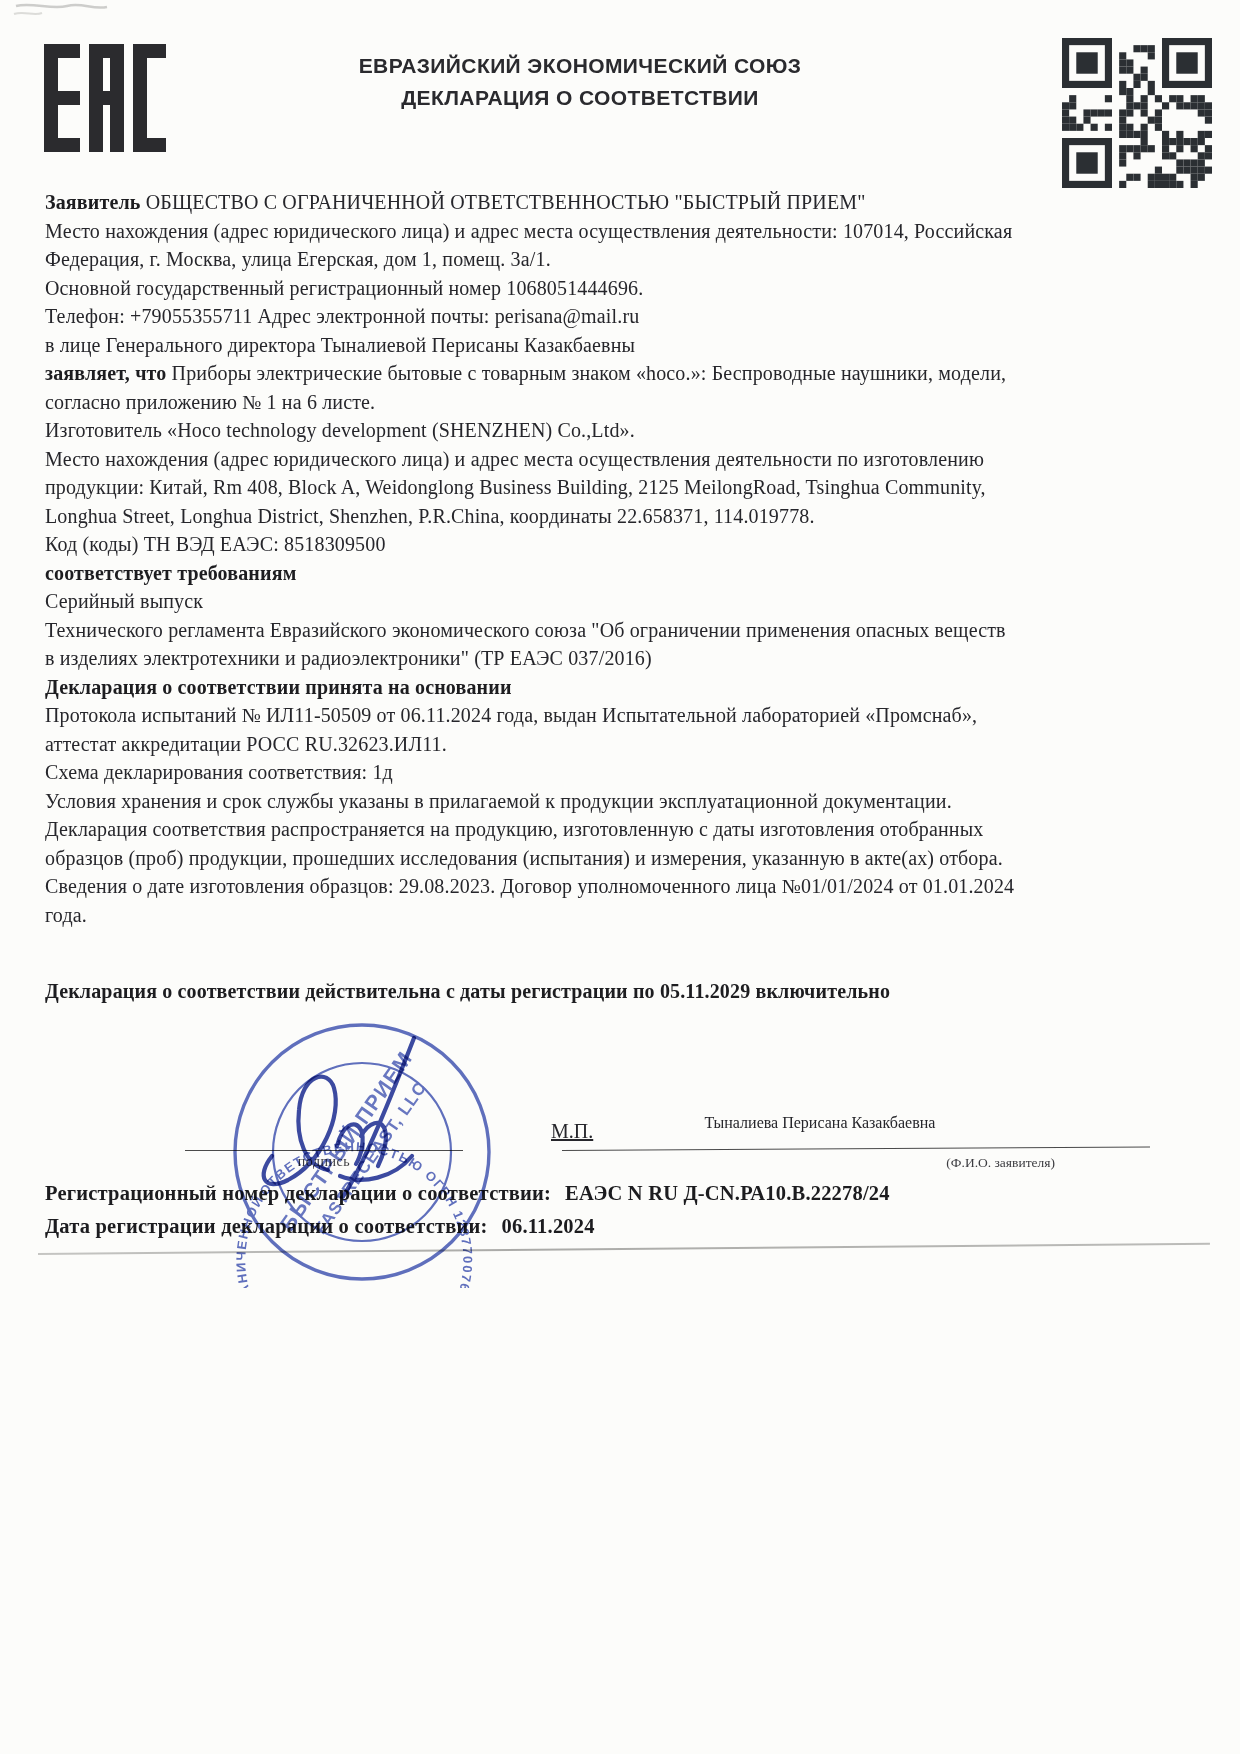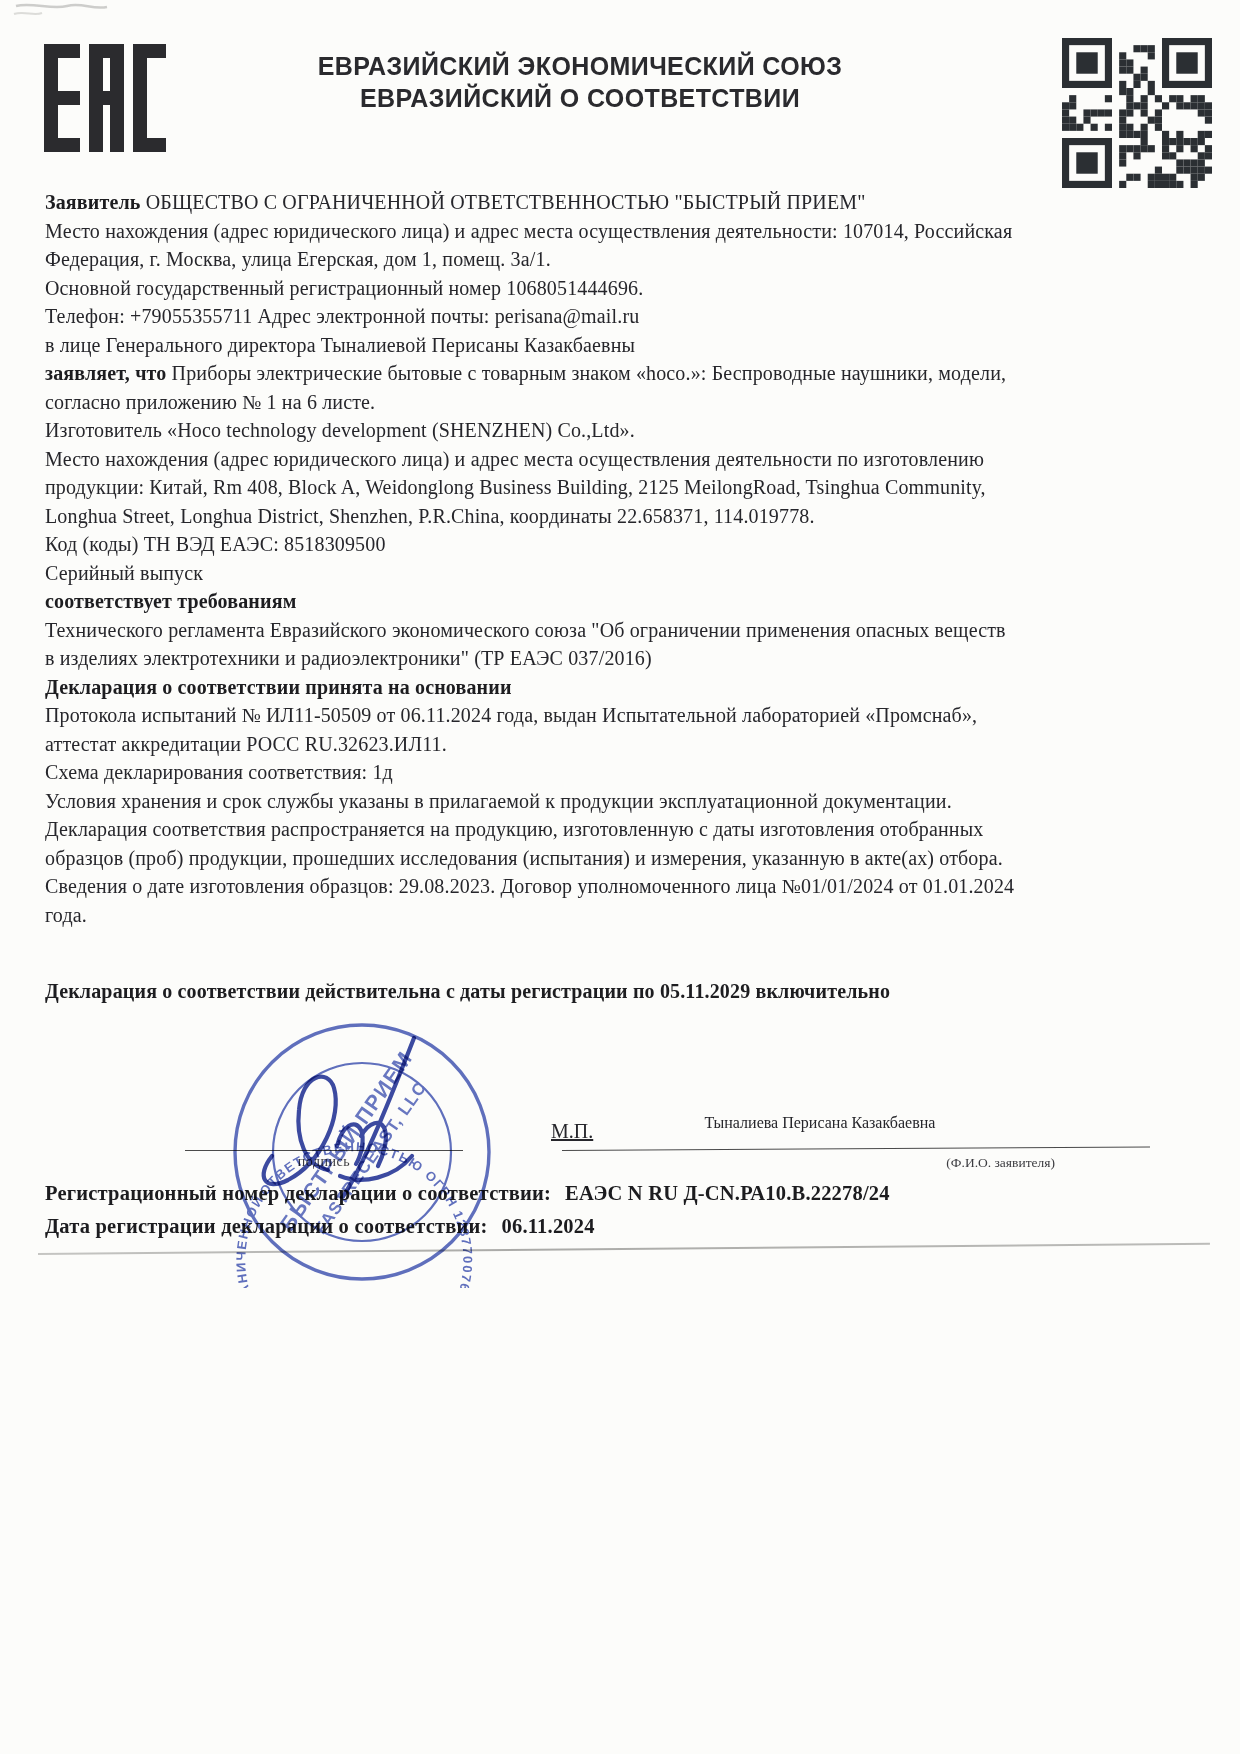--- a/index.html
+++ b/index.html
@@ -6,21 +6,21 @@
   body{background:#e8e8e8;}
   .page{
     position:relative;width:1240px;height:1754px;background:#fcfcfa;
     font-family:"Liberation Serif",serif;color:#26262b;overflow:hidden;
     box-shadow:0 0 6px rgba(0,0,0,.25);
   }
   
   .eac-logo{position:absolute;left:44px;top:44px;}
   .title{
     position:absolute;left:250px;top:50px;width:660px;text-align:center;
-    font-family:"Liberation Sans",sans-serif;font-weight:bold;font-size:25px;
+    font-family:"Liberation Sans",sans-serif;font-weight:bold;font-size:21px;
     line-height:32px;color:#2a2a2e;letter-spacing:.4px;
   }
   .qr{position:absolute;left:1062px;top:38px;}
   .corner-smudge{position:absolute;left:12px;top:0px;}
   
   .body-text{position:absolute;left:45px;top:188px;width:1165px;}
   .bline{font-size:20px;line-height:28.5px;letter-spacing:.15px;white-space:pre-wrap;}
   .bline b{font-weight:bold;color:#1d1d20;}
   .validity{position:absolute;left:45px;top:980px;width:1165px;font-weight:bold;font-size:20px;color:#1d1d20;letter-spacing:.15px;}
   
@@ -68,21 +68,21 @@
       <rect x="45" y="47" width="35" height="14"></rect>
 
       <rect x="89" y="0" width="14" height="108"></rect>
       <rect x="89" y="0" width="33" height="14"></rect>
       <rect x="89" y="94" width="33" height="14"></rect>
     </g>
   </svg>
 
   <div class="title">
     <div>ЕВРАЗИЙСКИЙ ЭКОНОМИЧЕСКИЙ СОЮЗ</div>
-    <div>ЕВРАЗИЙСКИЙ О СООТВЕТСТВИИ</div>
+    <div>ДЕКЛАРАЦИЯ О СООТВЕТСТВИИ</div>
   </div>
 
   <svg class="qr" id="qr" width="150" height="150" viewBox="0 0 150 150">
       <rect x="71.42857142857143" y="7.142857142857143" width="7.142857142857143" height="7.142857142857143" fill="#2b2f33"></rect>
       <rect x="78.57142857142857" y="7.142857142857143" width="7.142857142857143" height="7.142857142857143" fill="#2b2f33"></rect>
       <rect x="85.71428571428572" y="7.142857142857143" width="7.142857142857143" height="7.142857142857143" fill="#2b2f33"></rect>
       <rect x="57.142857142857146" y="14.285714285714286" width="7.142857142857143" height="7.142857142857143" fill="#2b2f33"></rect>
       <rect x="85.71428571428572" y="14.285714285714286" width="7.142857142857143" height="7.142857142857143" fill="#2b2f33"></rect>
       <rect x="57.142857142857146" y="21.42857142857143" width="7.142857142857143" height="7.142857142857143" fill="#2b2f33"></rect>
       <rect x="64.28571428571429" y="21.42857142857143" width="7.142857142857143" height="7.142857142857143" fill="#2b2f33"></rect>
@@ -218,22 +218,22 @@
       <div class="bline"><b></b><span>Основной государственный регистрационный номер 1068051444696.</span></div>
       <div class="bline"><b></b><span>Телефон: +79055355711 Адрес электронной почты: perisana@mail.ru</span></div>
       <div class="bline"><b></b><span>в лице Генерального директора Тыналиевой Перисаны Казакбаевны</span></div>
       <div class="bline"><b>заявляет, что</b><span> Приборы электрические бытовые с товарным знаком «hoco.»: Беспроводные наушники, модели,</span></div>
       <div class="bline"><b></b><span>согласно приложению № 1 на 6 листе.</span></div>
       <div class="bline"><b></b><span>Изготовитель «Hoco technology development (SHENZHEN) Co.,Ltd».</span></div>
       <div class="bline"><b></b><span>Место нахождения (адрес юридического лица) и адрес места осуществления деятельности по изготовлению</span></div>
       <div class="bline"><b></b><span>продукции: Китай, Rm 408, Block A, Weidonglong Business Building, 2125 MeilongRoad, Tsinghua Community,</span></div>
       <div class="bline"><b></b><span>Longhua Street, Longhua District, Shenzhen, P.R.China, координаты 22.658371, 114.019778.</span></div>
       <div class="bline"><b></b><span>Код (коды) ТН ВЭД ЕАЭС: 8518309500</span></div>
+      <div class="bline"><b>соответствует требованиям</b><span></span></div>
       <div class="bline"><b></b><span>Серийный выпуск</span></div>
-      <div class="bline"><b>соответствует требованиям</b><span></span></div>
       <div class="bline"><b></b><span>Технического регламента Евразийского экономического союза "Об ограничении применения опасных веществ</span></div>
       <div class="bline"><b></b><span>в изделиях электротехники и радиоэлектроники" (ТР ЕАЭС 037/2016)</span></div>
       <div class="bline"><b>Декларация о соответствии принята на основании</b><span></span></div>
       <div class="bline"><b></b><span>Протокола испытаний № ИЛ11-50509 от 06.11.2024 года, выдан Испытательной лабораторией «Промснаб»,</span></div>
       <div class="bline"><b></b><span>аттестат аккредитации РОСС RU.32623.ИЛ11.</span></div>
       <div class="bline"><b></b><span>Схема декларирования соответствия: 1д</span></div>
       <div class="bline"><b></b><span>Условия хранения и срок службы указаны в прилагаемой к продукции эксплуатационной документации.</span></div>
       <div class="bline"><b></b><span>Декларация соответствия распространяется на продукцию, изготовленную с даты изготовления отобранных</span></div>
       <div class="bline"><b></b><span>образцов (проб) продукции, прошедших исследования (испытания) и измерения, указанную в акте(ах) отбора.</span></div>
       <div class="bline"><b></b><span>Сведения о дате изготовления образцов: 29.08.2023. Договор уполномоченного лица №01/01/2024 от 01.01.2024</span></div>

